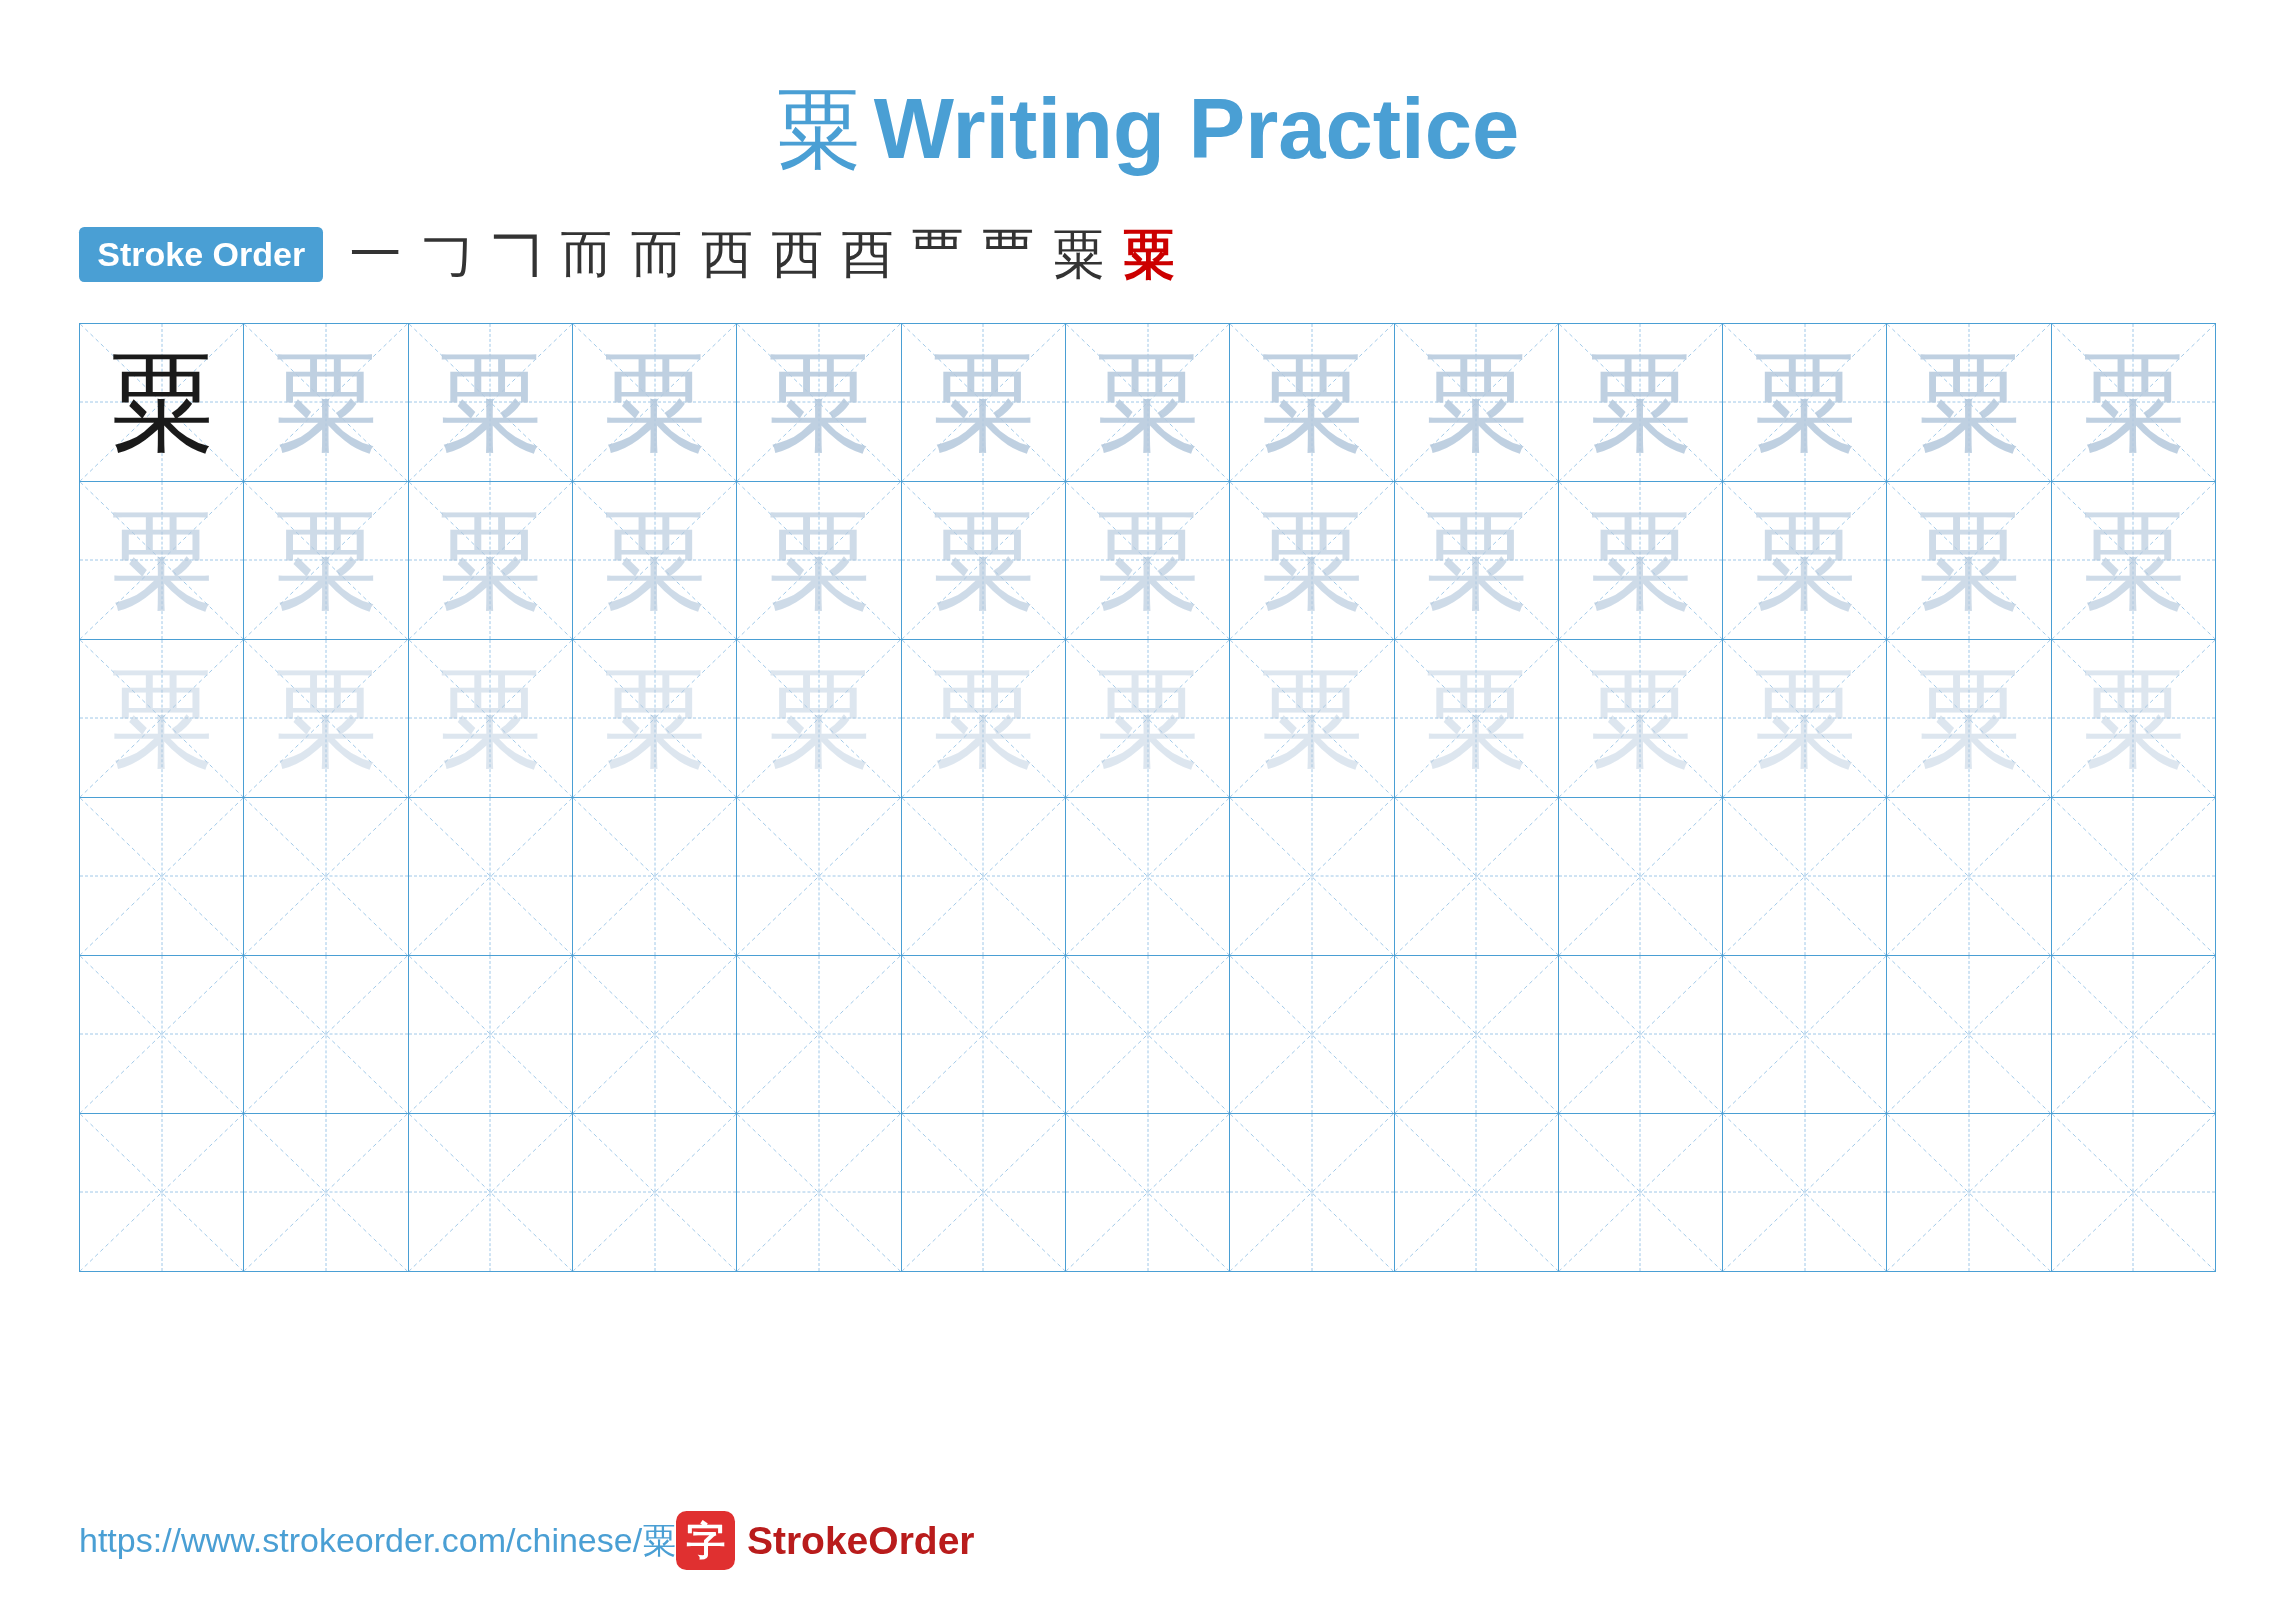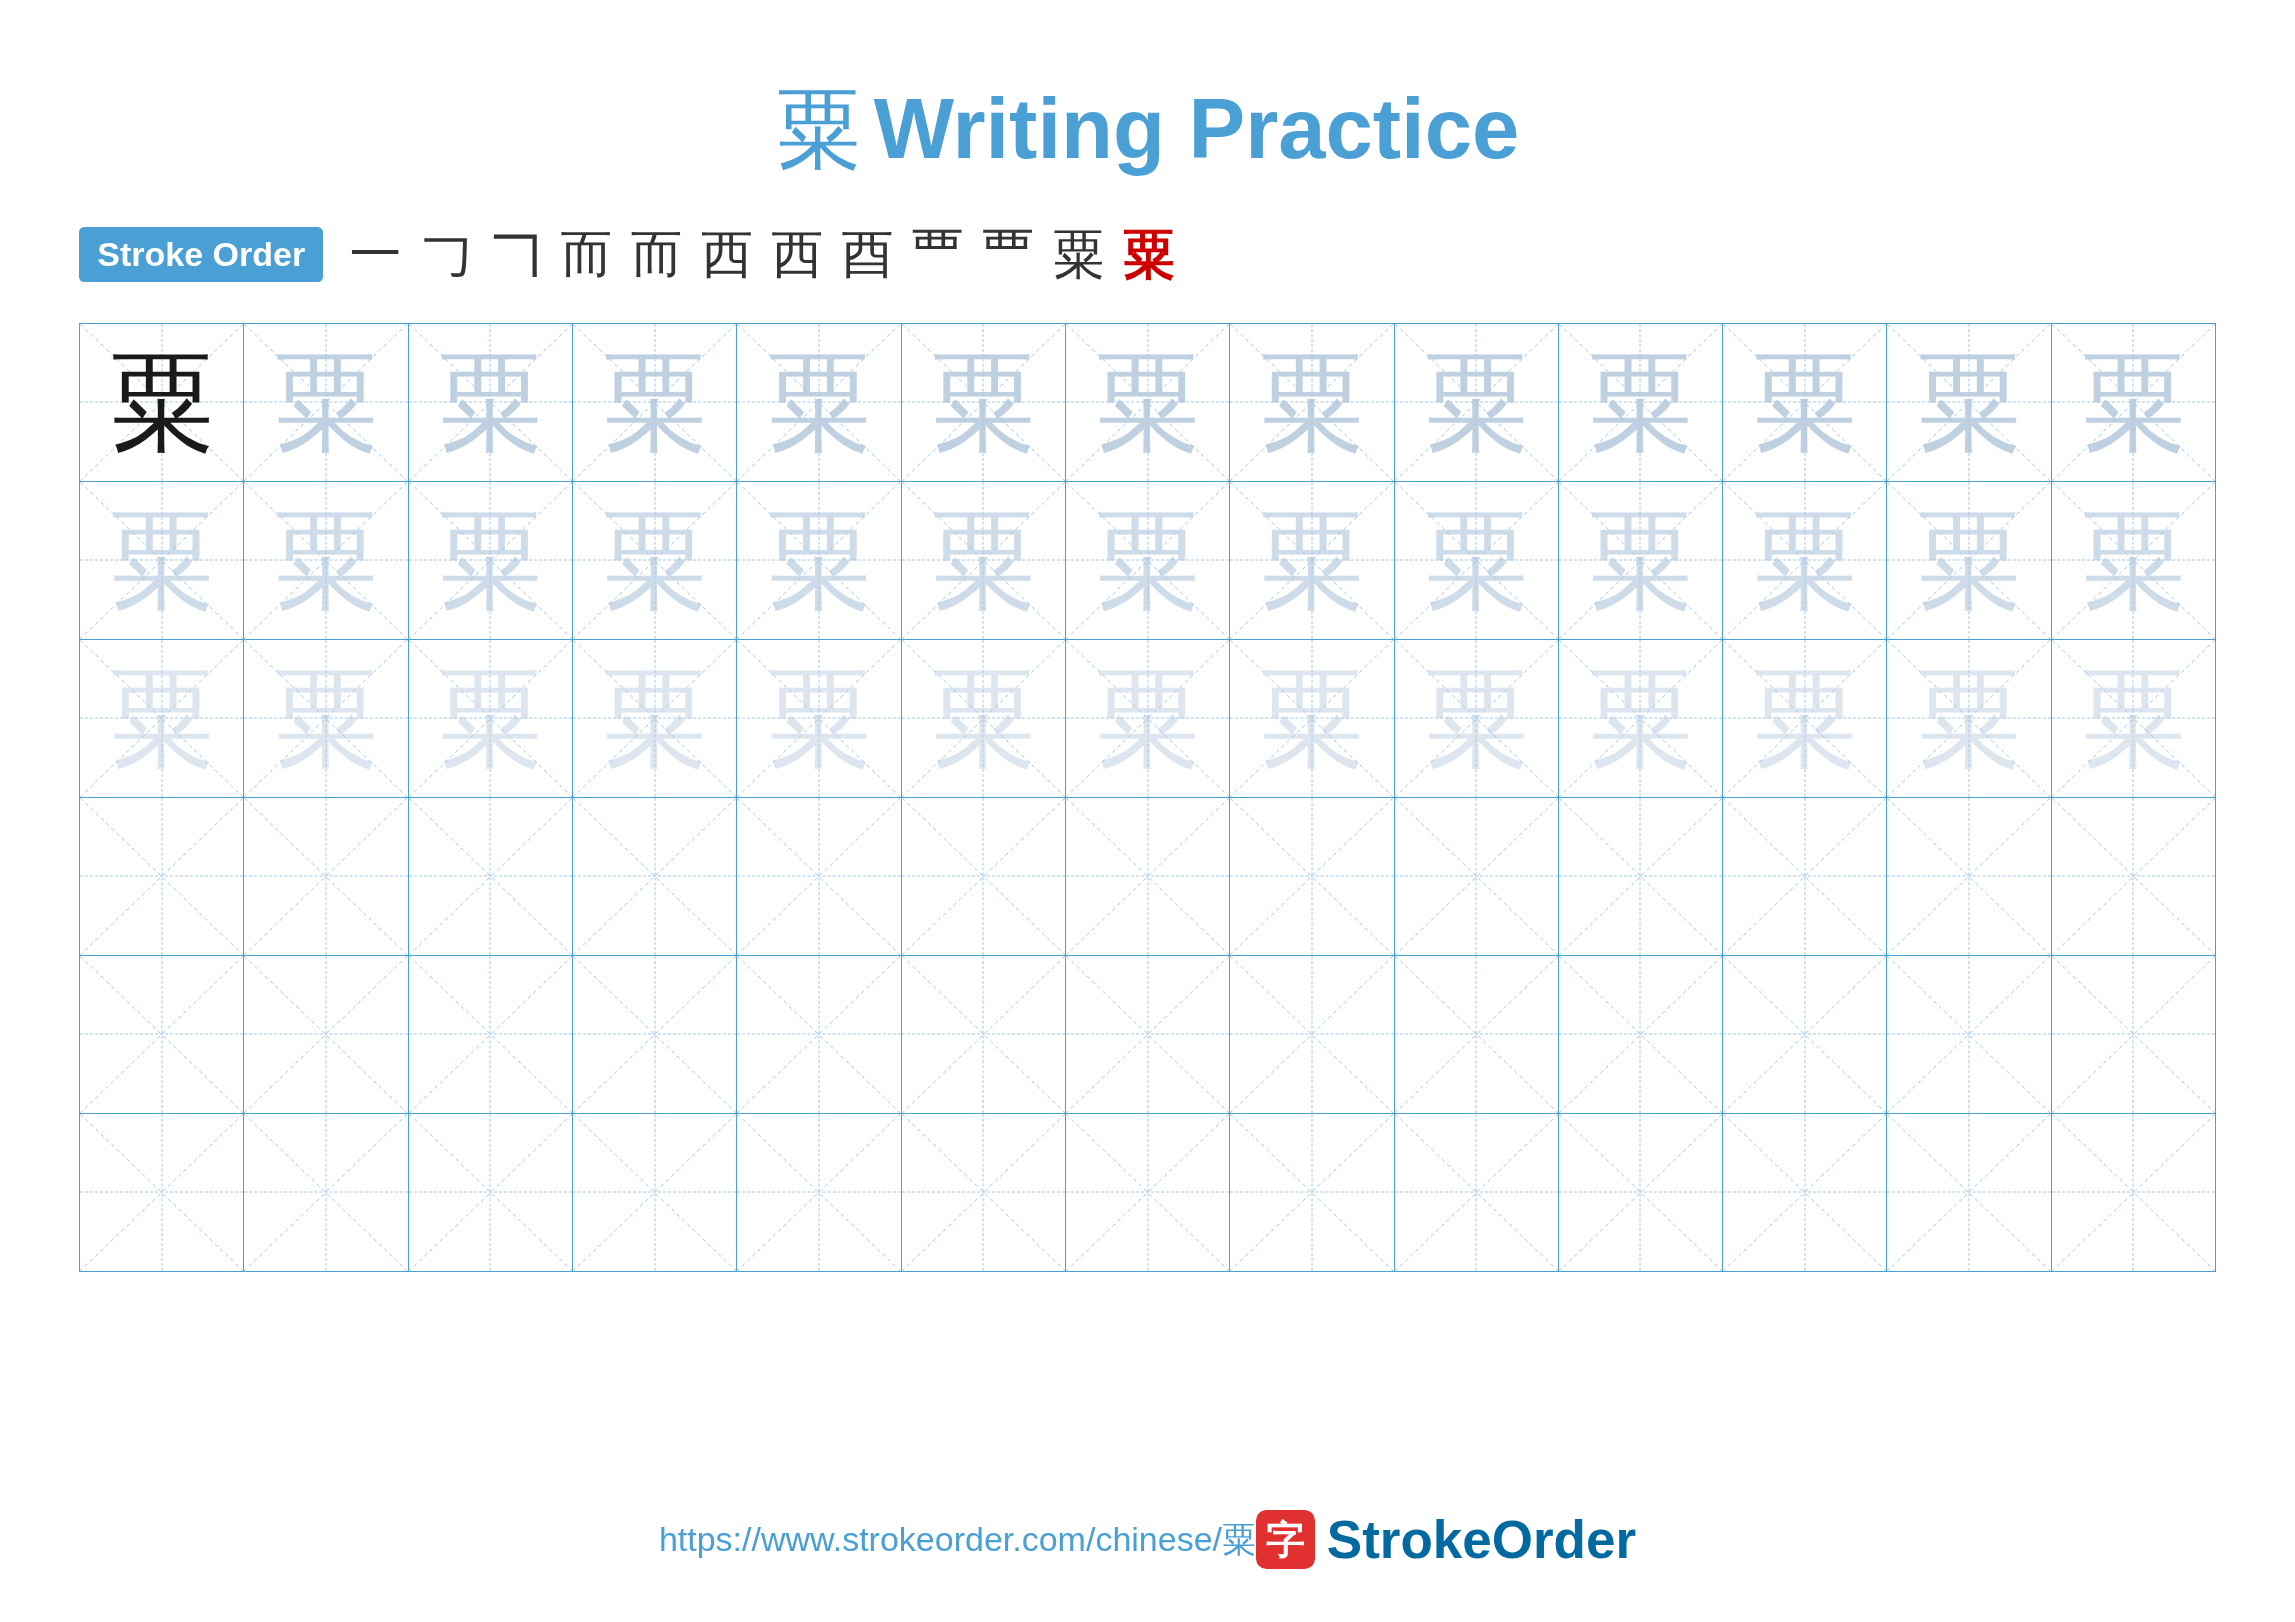--- a/index.html
+++ b/index.html
@@ -158,21 +158,21 @@
       color: rgba(180, 200, 220, 0.65);
     }
     .char-fade-3 {
       font-size: 105px;
       color: rgba(180, 200, 220, 0.45);
     }
 
     
     .footer {
       display: flex;
-      justify-content: center;
+      justify-content: flex-start;
       align-items: center;
       width: 100%;
       margin-top: auto;
       padding-top: 33px;
     }
     .footer-url {
       font-size: 34px;
       color: #4a9fd4;
     }
     .footer-logo {
@@ -186,23 +186,23 @@
       background: #e03030;
       border-radius: 10.5px;
       display: flex;
       align-items: center;
       justify-content: center;
       color: white;
       font-size: 39px;
       font-weight: bold;
     }
     .footer-logo-text {
-      font-size: 53px;
+      font-size: 39px;
       font-weight: bold;
-      color: #0369a1;
+      color: #b91c1c;
     }
   </style>
 </head>
 <body>
 
 <div class="page">
 
   <div class="title">
     <span class="title-char">粟</span>
     <span class="title-text">Writing Practice</span>

